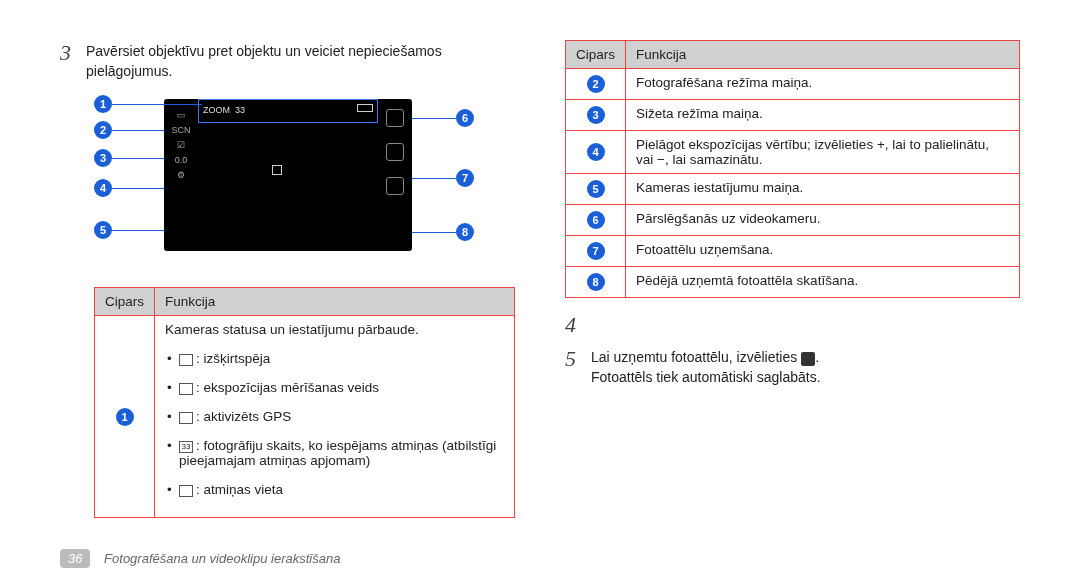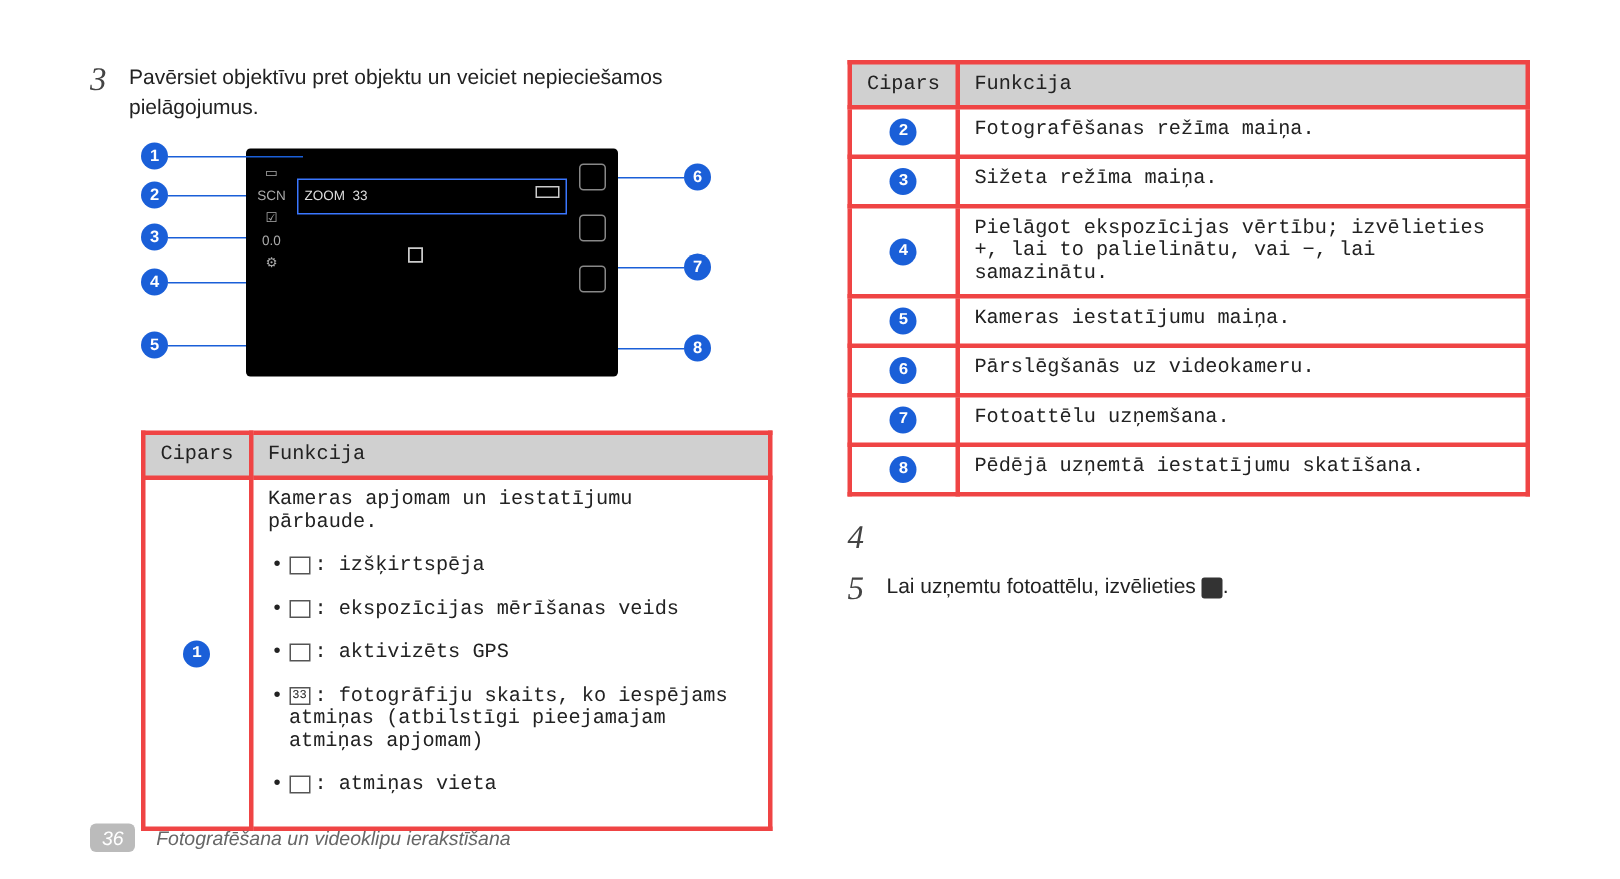--- a/index.html
+++ b/index.html
@@ -41,21 +41,21 @@
   }
   .viewfinder {
     position: absolute;
     left: 70px; top: 8px;
     width: 248px; height: 152px;
     background: #000;
     border-radius: 3px;
   }
   .vf-topbar {
     position: absolute;
-    top: 20px; left: 34px; right: 34px;
+    top: 0; left: 34px; right: 34px;
     height: 24px;
     border: 1px solid #3a77ff;
   }
   .vf-topbar span {
     color: #ddd; font-size: 9px;
     position: absolute;
   }
   .vf-topbar .left1 { left: 4px; top: 5px; }
   .vf-topbar .left2 { left: 36px; top: 5px; }
   .vf-topbar .right1 { right: 4px; top: 4px; width:16px; height:8px; border:1px solid #ccc; }
@@ -105,25 +105,24 @@
 
   
   table {
     border-collapse: collapse;
     width: 100%;
     font-size: 13.5px;
     margin-left: 0;
   }
   .col-left table { margin-left: 34px; width: calc(100% - 34px); }
   th, td {
-    border: 3px solid #ef4444;
+    border: 1px solid #ef4444;
     padding: 6px 10px;
     text-align: left;
     vertical-align: top;
-    font-family: Liberation Mono, monospace;
   }
   th { background: #d0d0d0; font-weight: 400; }
   td.num-cell { text-align: center; width: 58px; vertical-align: middle; }
   .num-badge {
     display: inline-flex; width: 18px; height: 18px;
     border-radius: 50%; background: #1a5fd8; color: #fff;
     font-size: 11px; font-weight: 600;
     align-items: center; justify-content: center;
   }
   ul.bullets { list-style: none; margin-top: 4px; }
@@ -222,21 +221,21 @@
 
     <table>
       <tbody>
           <tr>
         <th>Cipars</th>
         <th>Funkcija</th>
       </tr>
       <tr>
         <td class="num-cell"><span class="num-badge">1</span></td>
         <td>
-          <div>Kameras apjomam un iestatījumu pārbaude.</div>
+          <div>Kameras statusa un iestatījumu pārbaude.</div>
           <ul class="bullets">
             <li><span class="mini-icon"></span><span>: izšķirtspēja</span></li>
             <li><span class="mini-icon"></span><span>: ekspozīcijas mērīšanas veids</span></li>
             <li><span class="mini-icon"></span><span>: aktivizēts GPS</span></li>
             <li><span class="mini-icon">33</span><span>: fotogrāfiju skaits, ko iespējams atmiņas (atbilstīgi pieejamajam atmiņas apjomam)</span></li>
             <li><span class="mini-icon"></span><span>: atmiņas vieta</span></li>
           </ul>
         </td>
       </tr>
     </tbody>
@@ -245,21 +244,21 @@
 
   <div class="col col-right">
     <table>
       <tbody>
           <tr>
         <th>Cipars</th>
         <th>Funkcija</th>
       </tr>
       <tr>
             <td class="num-cell"><span class="num-badge">2</span></td>
-            <td>Fotografēšanas režīma maiņa.</td>
+            <td>Fotografēšana režīma maiņa.</td>
           </tr>
       <tr>
             <td class="num-cell"><span class="num-badge">3</span></td>
             <td>Sižeta režīma maiņa.</td>
           </tr>
       <tr>
             <td class="num-cell"><span class="num-badge">4</span></td>
             <td>Pielāgot ekspozīcijas vērtību; izvēlieties +, lai to palielinātu, vai −, lai samazinātu.</td>
           </tr>
       <tr>
@@ -269,34 +268,35 @@
       <tr>
             <td class="num-cell"><span class="num-badge">6</span></td>
             <td>Pārslēgšanās uz videokameru.</td>
           </tr>
       <tr>
             <td class="num-cell"><span class="num-badge">7</span></td>
             <td>Fotoattēlu uzņemšana.</td>
           </tr>
       <tr>
             <td class="num-cell"><span class="num-badge">8</span></td>
-            <td>Pēdējā uzņemtā iestatījumu skatīšana.</td>
+            <td>Pēdējā uzņemtā fotoattēla skatīšana.</td>
           </tr>
     </tbody>
       </table>
 
     <div style="height:14px;"></div>
 
     <div class="step">
       <div class="step-num">4</div>
     </div>
     <div class="step">
       <div class="step-num">5</div>
       <div class="step-text">
         <span>Lai uzņemtu fotoattēlu, izvēlieties </span><span class="inline-icon"></span><span>.</span><br>
+        <span>Fotoattēls tiek automātiski saglabāts.</span>
       </div>
     </div>
   </div>
 </div>
 
 <div class="footer">
   <span class="pg">36</span>
   <span class="section">Fotografēšana un videoklipu ierakstīšana</span>
 </div>
 

